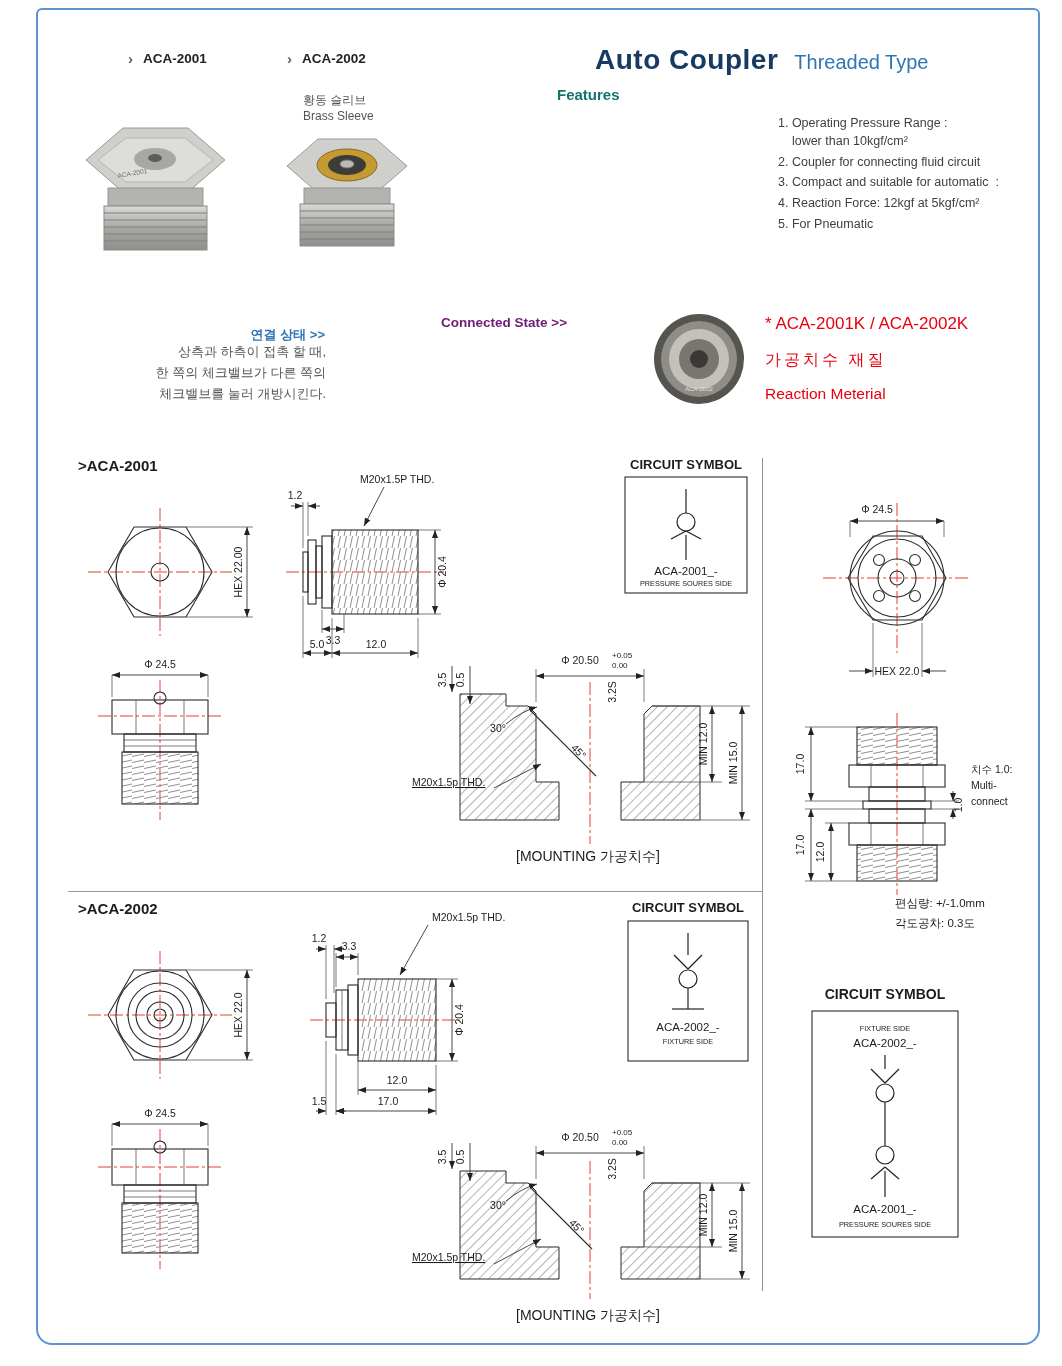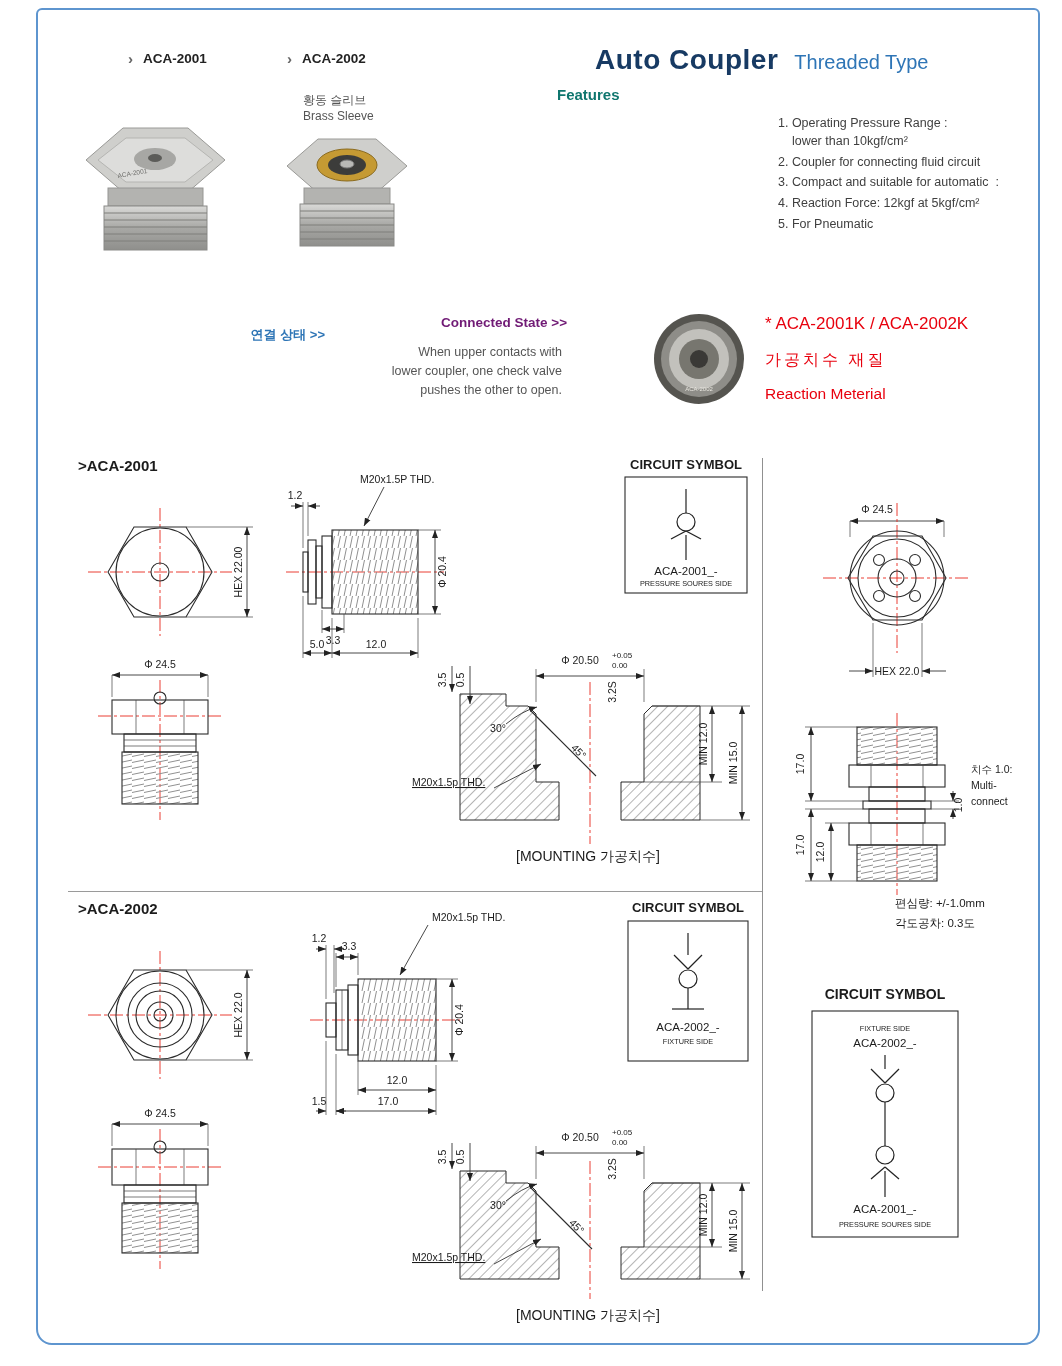--- a/index.html
+++ b/index.html
@@ -122,24 +122,24 @@
   <div class="feat-en">
     <div class="fi">1. Operating Pressure Range :
     lower than 10kgf/cm²</div>
     <div class="fi">2. Coupler for connecting fluid circuit</div>
     <div class="fi">3. Compact and suitable for automatic  :</div>
     <div class="fi">4. Reaction Force: 12kgf at 5kgf/cm²</div>
     <div class="fi">5. For Pneumatic</div>
   </div>
 
   <div class="conn-kr-title">연결 상태 &gt;&gt;</div>
+  <div class="conn-kr-body">상측과 하측이 접촉 할 때,
+한 쪽의 체크밸브가 다른 쪽의
+체크밸브를 눌러 개방시킨다.</div>
   <div class="conn-en-title">Connected State &gt;&gt;</div>
-  <div class="conn-en-body">When upper  contacts with
-lower coupler, one check valve
-pushes the other to open.</div>
   <div class="photo" style="left:652px; top:312px;">
     <svg width="95" height="95">
       <circle cx="47" cy="47" r="45" fill="#55544f"></circle>
       <circle cx="47" cy="47" r="38" fill="#8e8d88"></circle>
       <circle cx="47" cy="47" r="30" fill="#c2c1bc"></circle>
       <circle cx="47" cy="47" r="20" fill="#77766f"></circle>
       <circle cx="47" cy="47" r="9" fill="#3a3936"></circle>
       <text x="47" y="79" font-size="6" fill="#e8e6df" text-anchor="middle">ACA-2002</text>
     </svg>
   </div>

